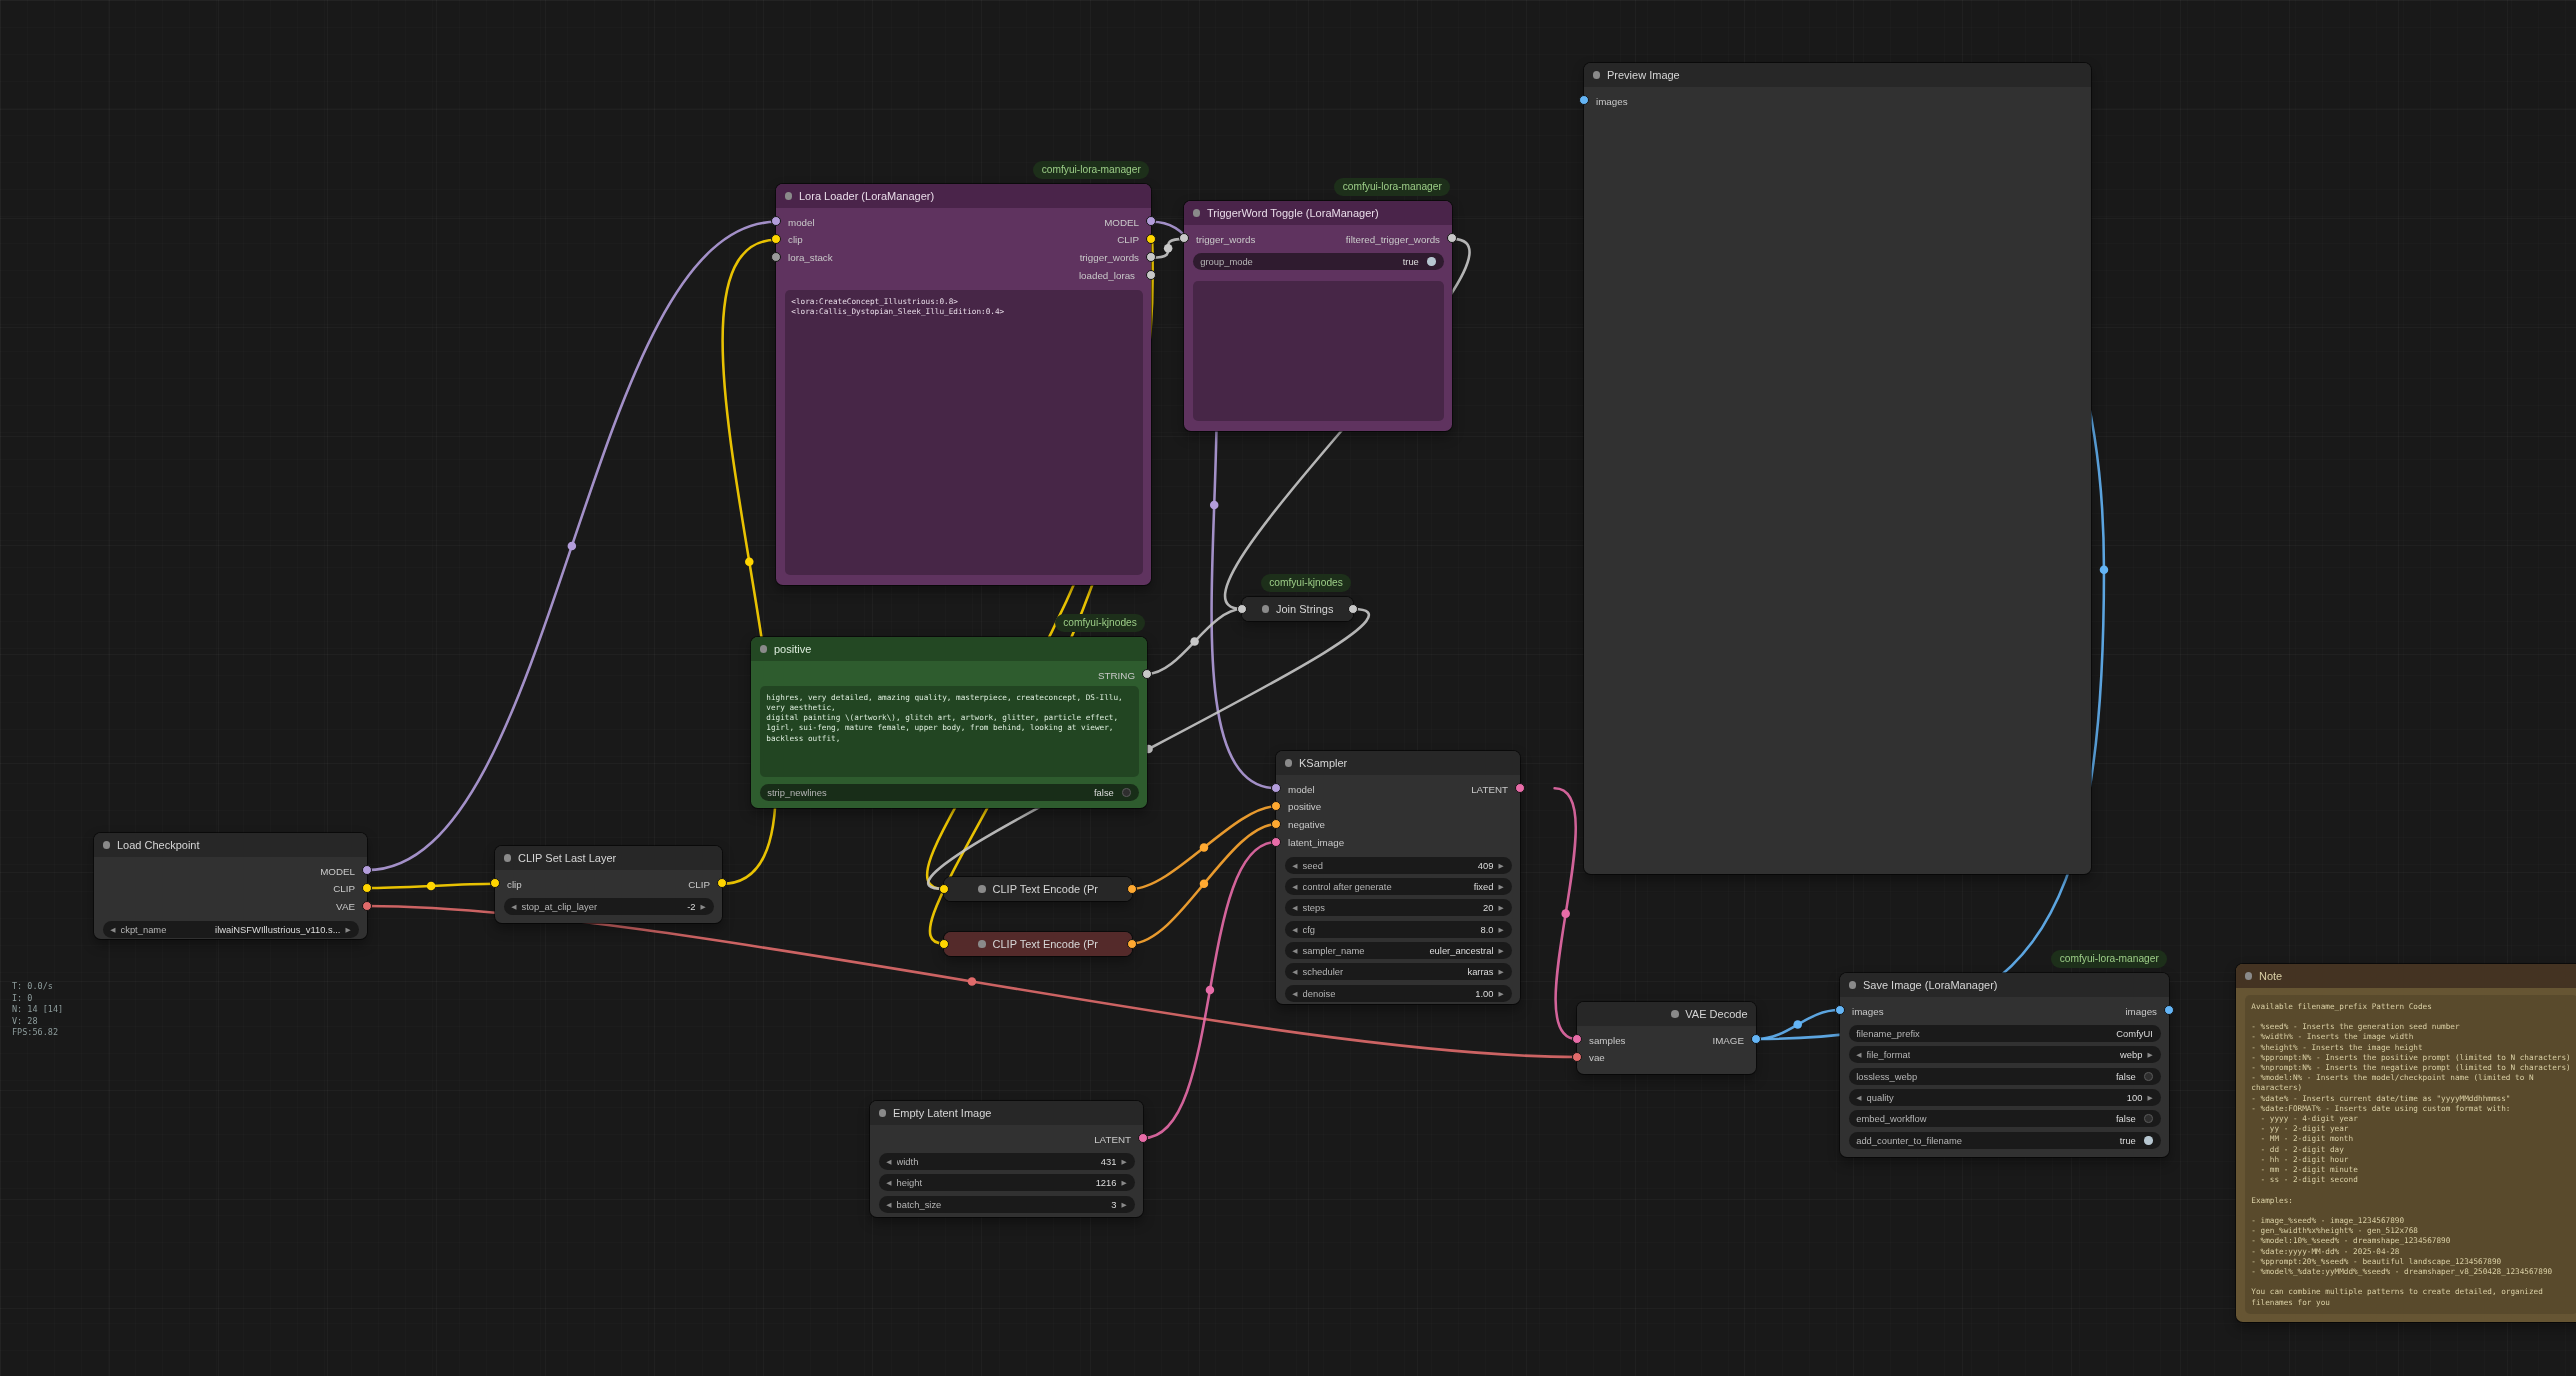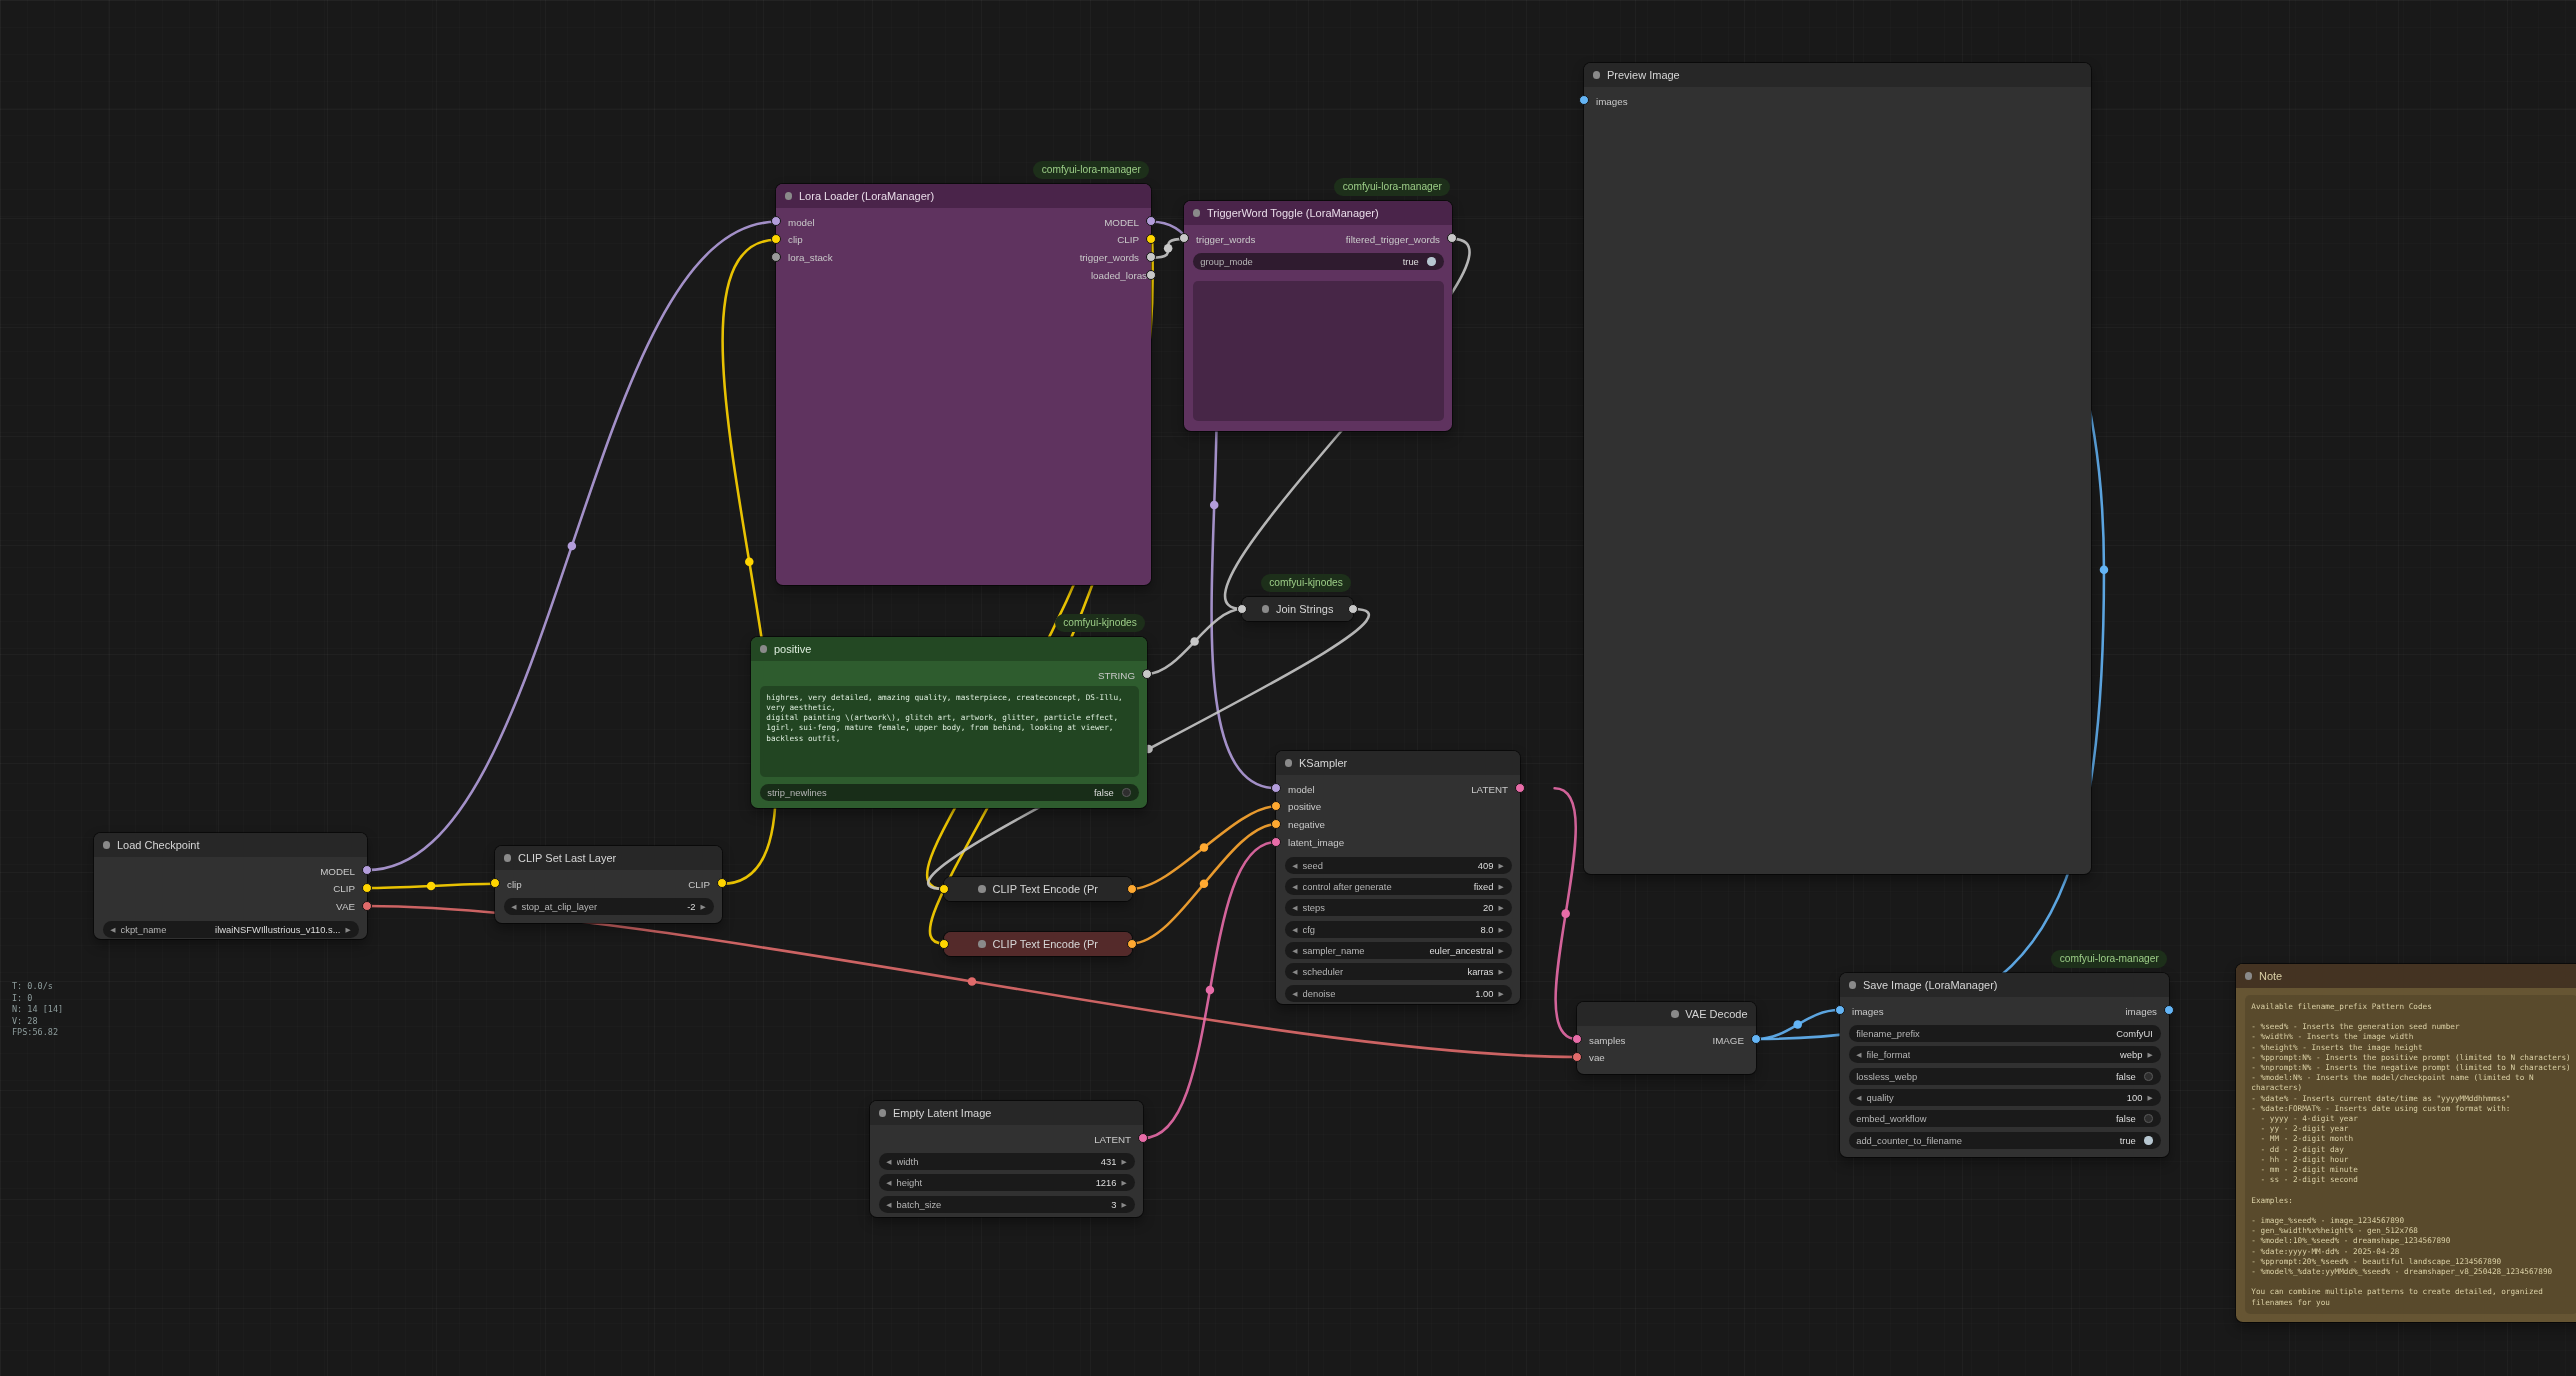--- a/index.html
+++ b/index.html
@@ -153,21 +153,22 @@
         <span class="slot-label" style="left: 12px; top: 55px;">clip</span>
         <span class="slot-dot" style="background: rgb(154, 154, 154); left: -5.1px; top: 68px;"></span>
         <span class="slot-label" style="left: 12px; top: 73px;">lora_stack</span>
         <span class="slot-dot" style="background: rgb(179, 157, 219); right: -5.1px; top: 32px;"></span>
         <span class="slot-label" style="right: 12px; top: 38px;">MODEL</span>
         <span class="slot-dot" style="background: rgb(255, 213, 0); right: -5.1px; top: 50px;"></span>
         <span class="slot-label" style="right: 12px; top: 55px;">CLIP</span>
         <span class="slot-dot" style="background: rgb(200, 200, 200); right: -5.1px; top: 68px;"></span>
         <span class="slot-label" style="right: 12px; top: 73px;">trigger_words</span>
         <span class="slot-dot" style="background: rgb(200, 200, 200); right: -5.1px; top: 86px;"></span>
-        <span class="slot-label" style="right: 4px; top: 91px; text-align: right;">loaded_loras</span>
+        <span class="slot-label" style="right: 16px; top: 91px; text-align: right;">loaded_loras</span>
+        <div class="textbox" style="top: 106px; bottom: 10.2px; background: rgba(0, 0, 0, 0.25); color: rgb(232, 220, 232); font-size: 7.7px; line-height: 10.2px;">&lt;lora:CreateConcept_Illustrious:0.8&gt; &lt;lora:Callis_Dystopian_Sleek_Illu_Edition:0.4&gt;</div>
       </div>
       <div class="node" style="left: 1184px; top: 201px; width: 268px; height: 230px; background: rgb(95, 51, 95);">
         <div class="node-header" style="background: rgb(74, 36, 74);">
           <span class="collapse-dot"></span>
           <span class="node-title" style="color: rgb(232, 220, 232);">TriggerWord Toggle (LoraManager)</span>
         </div>
         <div class="badge" style="background: rgb(29, 47, 26); color: rgb(156, 205, 135);">comfyui-lora-manager</div>
         <span class="slot-dot" style="background: rgb(200, 200, 200); left: -5.1px; top: 32px;"></span>
         <span class="slot-label" style="left: 12px; top: 38px;">trigger_words</span>
         <span class="slot-dot" style="background: rgb(200, 200, 200); right: -5.1px; top: 32px;"></span>

